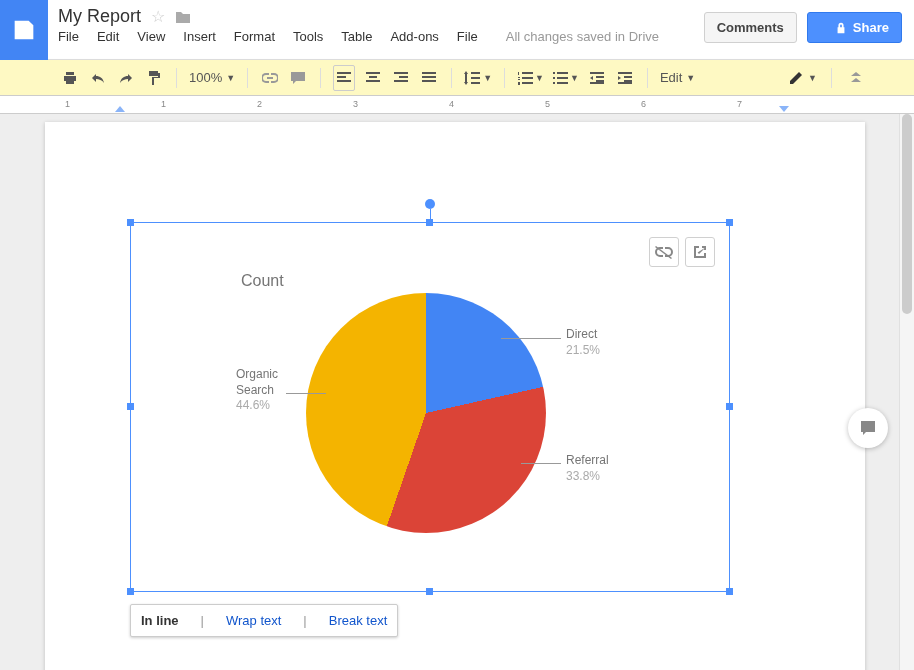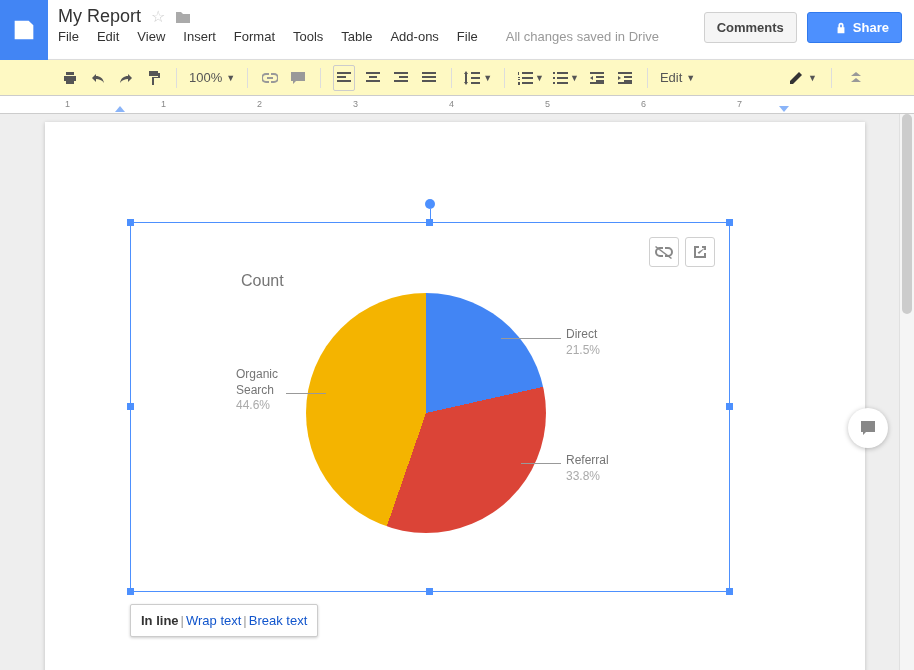--- a/index.html
+++ b/index.html
@@ -56,21 +56,21 @@
 .chart-actions { position: absolute; right: 14px; top: 14px; display: flex; gap: 6px; }
 .chart-act-btn { width: 30px; height: 30px; border: 1px solid #d0d0d0; border-radius: 3px; background: #fff; display: flex; align-items: center; justify-content: center; cursor: pointer; color: #777; }
 
 .pie { position: absolute; left: 175px; top: 70px; width: 240px; height: 240px; border-radius: 50%;
   background: conic-gradient(#4285f4 0deg 77.4deg, #db4437 77.4deg 199.1deg, #f4b400 199.1deg 360deg); }
 
 .label { position: absolute; font-size: 12px; color: #757575; line-height: 1.3; }
 .label .pct { color: #aaa; }
 .leader { position: absolute; background: #999; height: 1px; }
 
-.wrap-toolbar { position: absolute; left: 85px; top: 482px; background: #fff; border: 1px solid #ccc; border-radius: 2px; box-shadow: 0 1px 3px rgba(0,0,0,.2); padding: 8px 10px; font-size: 13px; display: flex; gap: 2px; }
+.wrap-toolbar { position: absolute; left: 85px; top: 482px; background: #fff; border: 1px solid #ccc; border-radius: 2px; box-shadow: 0 1px 3px rgba(0,0,0,.2); padding: 8px 10px; font-size: 13px; display: flex; gap: 22px; }
 .wrap-toolbar .active { color: #333; font-weight: bold; }
 .wrap-toolbar .link { color: #15c; cursor: pointer; }
 .wrap-sep { color: #999; }
 
 .explore-fab { position: absolute; right: 26px; top: 294px; width: 40px; height: 40px; background: #fff; border-radius: 50%; box-shadow: 0 1px 5px rgba(0,0,0,.25); display: flex; align-items: center; justify-content: center; color: #777; cursor: pointer; }
 
 svg { display: block; }
 .align-icon { width: 14px; height: 14px; }
 </style>
 </head>

